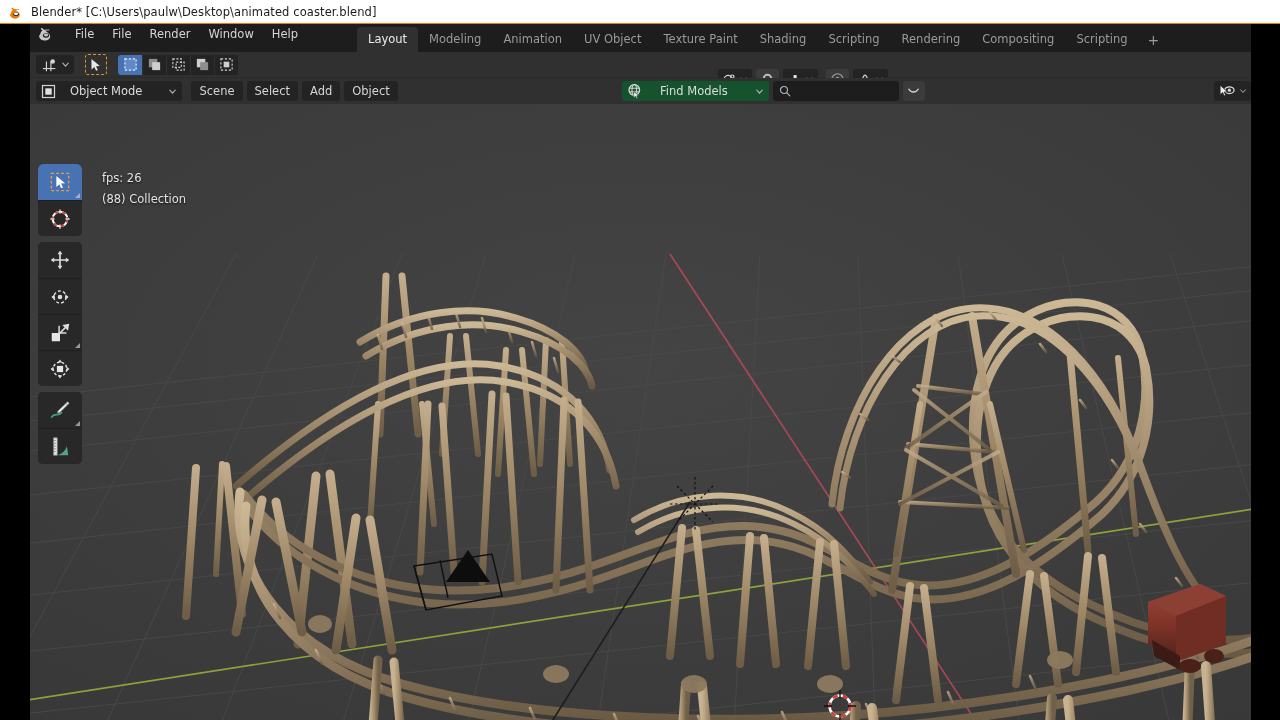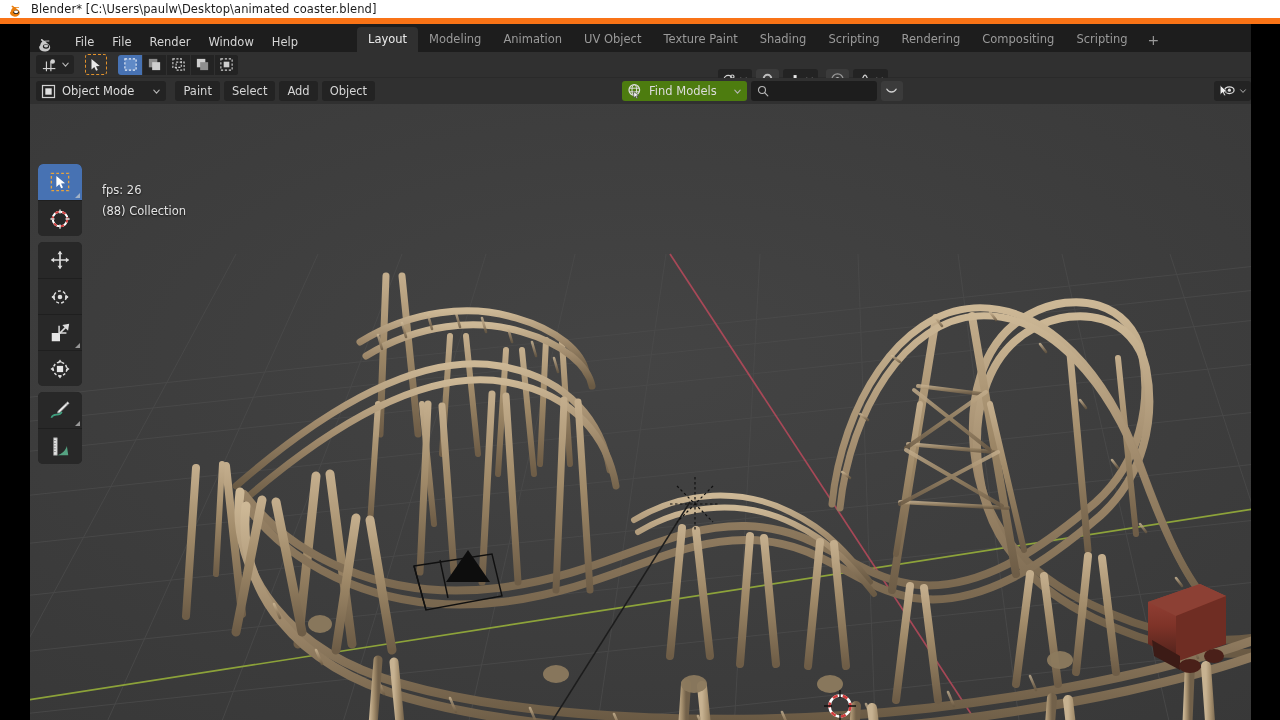--- a/index.html
+++ b/index.html
@@ -11,21 +11,21 @@
     font-family: "DejaVu Sans", "Liberation Sans", sans-serif;
   }
   #screen { position: relative; width: 1280px; height: 720px; background: #000; }
 
   
   #titlebar {
     position: absolute; left: 0; top: 0; width: 1280px; height: 24px;
     background: #ffffff;
     display: flex; align-items: center;
     padding-left: 9px;
-    border-bottom: 6px solid #f97316;
+    border-bottom: 1px solid #f97316;
   }
   #titlebar .tb-icon { width: 15px; height: 15px; margin-right: 7px; flex: 0 0 auto; }
   #titlebar .tb-text {
     font-size: 11.5px; color: #1b1b1b; white-space: nowrap;
     letter-spacing: 0.1px;
   }
 
   
   .letterbox { position: absolute; top: 24px; bottom: 0; background: #000; z-index: 40; }
   #lb-left  { left: 0;  width: 30px; }
@@ -36,21 +36,21 @@
     position: absolute; left: 30px; top: 24px;
     width: 1221px; height: 696px;
     background: #1d1d1d;
     overflow: hidden;
   }
 
   
   #topbar {
     position: relative; height: 28px; width: 100%;
     background: #1d1d1d;
-    display: flex; align-items: flex-end;
+    display: flex; align-items: flex-start;
     padding-left: 8px;
   }
   .blender-logo { width: 17px; height: 17px; margin-right: 11px; flex: 0 0 auto; opacity: .92; }
   .menu-item {
     font-size: 11.5px; color: #d5d5d5; padding: 3px 9px;
     white-space: nowrap; border-radius: 3px; cursor: default;
   }
   .ws-tabs { display: flex; align-items: flex-end; margin-left: 12px; height: 28px; padding-left: 38px; }
   .ws-tab {
     font-size: 11.5px; color: #9a9a9a;
@@ -132,33 +132,33 @@
   .icon-btn.lit { background: #3b3b3b; }
 
   
   #vpheader {
     position: relative; height: 26px; width: 100%;
     background: #303030;
     display: flex; align-items: center; padding-left: 6px;
   }
   .mode-dd {
     background: #232323; border-radius: 3px; height: 20px;
-    display: flex; align-items: center; gap: 6px; padding: 0 5px 0 5px;
+    display: flex; align-items: center; gap: 14px; padding: 0 5px 0 5px;
     color: #dcdcdc; font-size: 11.5px;
   }
   .hdr-menu {
     font-size: 11.5px; color: #d5d5d5;
     background: #232323; border-radius: 3px;
     height: 20px; display: flex; align-items: center;
     padding: 0 8px; margin-left: 4px;
   }
   #vph-center { position: absolute; left: 592px; top: 3px; display: flex; align-items: center; gap: 4px; }
   .find-dd {
-    background: #4d7c0f; border-radius: 3px; height: 20px;
-    display: flex; align-items: center; gap: 6px; padding: 0 5px;
+    background: #14532d; border-radius: 3px; height: 20px;
+    display: flex; align-items: center; gap: 17px; padding: 0 5px;
     color: #dcdcdc; font-size: 11.5px;
   }
   .search-box {
     background: #1d1d1d; border-radius: 3px; height: 20px; width: 126px;
     display: flex; align-items: center; gap: 6px; padding: 0 6px;
     color: #8c8c8c; font-size: 11.5px;
   }
   .search-box input {
     background: transparent; border: 0; outline: 0;
     color: #dcdcdc; font-size: 11.5px; width: 96px;
@@ -178,21 +178,21 @@
   
   #viewport {
     position: absolute; left: 0; top: 52px; right: 0; bottom: 0;
     background: #3d3d3d;
     overflow: hidden;
   }
   #vp-svg { position: absolute; left: 0; top: 0; width: 100%; height: 100%; display: block; }
 
   
   #vp-text {
-    position: absolute; left: 72px; top: 76px;
+    position: absolute; left: 72px; top: 64px;
     font-size: 11.5px; color: #e3e3e3; line-height: 21px;
     text-shadow: 0 1px 2px rgba(0,0,0,.75);
     pointer-events: none;
   }
 
   
   #toolbar {
     position: absolute; left: 8px; top: 60px;
     width: 44px;
     display: flex; flex-direction: column;
@@ -380,21 +380,21 @@
           <svg width="15" height="15" viewBox="0 0 16 16">
             <rect x="1.6" y="1.6" width="12.8" height="12.8" fill="none" stroke="#d2d2d2" stroke-width="1.3"></rect>
             <rect x="4.6" y="4.6" width="6.8" height="6.8" fill="#e0e0e0"></rect>
           </svg>
           <span>Object Mode</span>
           <svg width="9" height="9" viewBox="0 0 10 10" style="margin-left:12px">
             <path d="M2 3.5 L5 6.8 L8 3.5" fill="none" stroke="#b5b5b5" stroke-width="1.2" stroke-linecap="round"></path>
           </svg>
         </div>
 
-        <div class="hdr-menu" style="margin-left:9px">Paint</div>
+        <div class="hdr-menu" style="margin-left:9px">Scene</div>
         <div class="hdr-menu">Select</div>
         <div class="hdr-menu">Add</div>
         <div class="hdr-menu">Object</div>
 
         <div id="vph-center">
           <div class="find-dd">
             <svg width="16" height="16" viewBox="0 0 16 16">
               <circle cx="7.3" cy="7" r="5.3" fill="none" stroke="#dcdcdc" stroke-width="1.25"></circle>
               <ellipse cx="7.3" cy="7" rx="2.3" ry="5.3" fill="none" stroke="#dcdcdc" stroke-width="1"></ellipse>
               <path d="M2.3 5.2 H12.3 M2.3 8.8 H12.3" stroke="#dcdcdc" stroke-width="1"></path>

